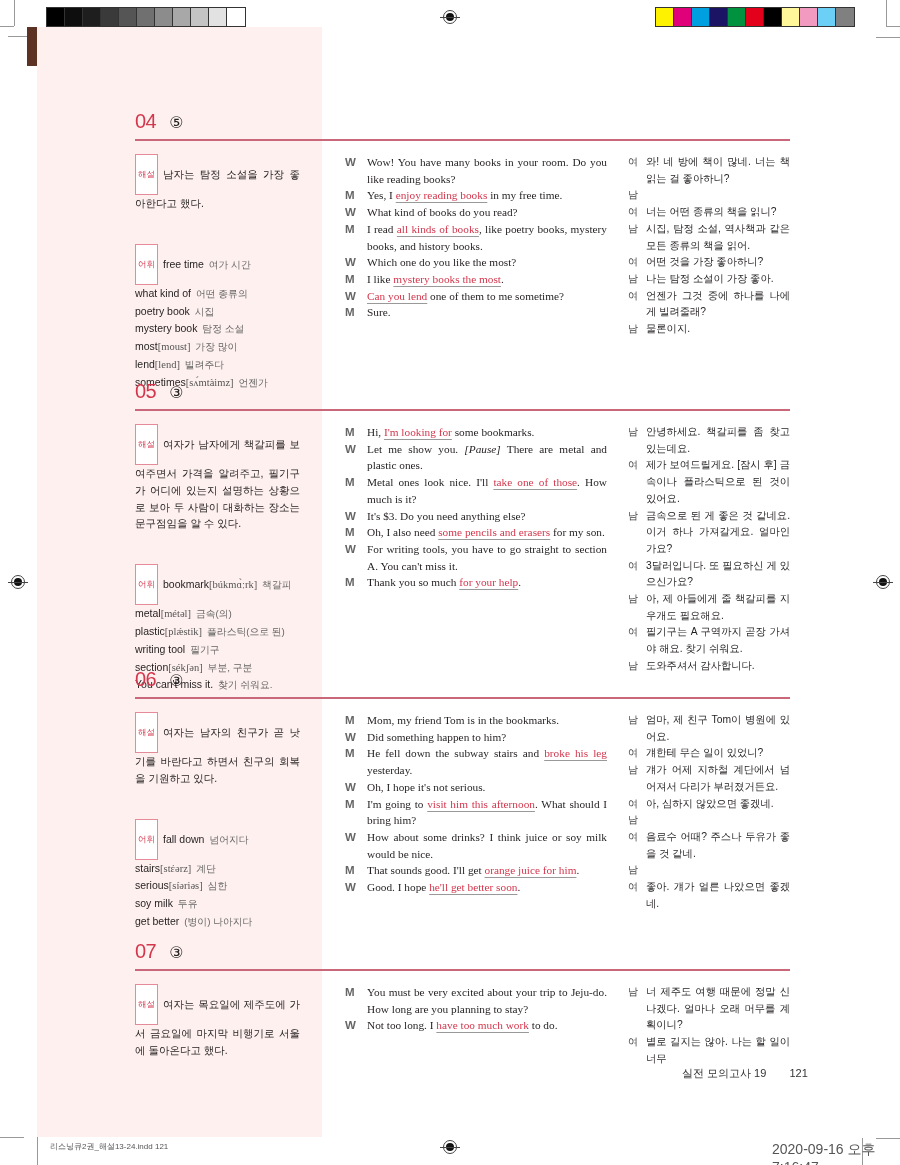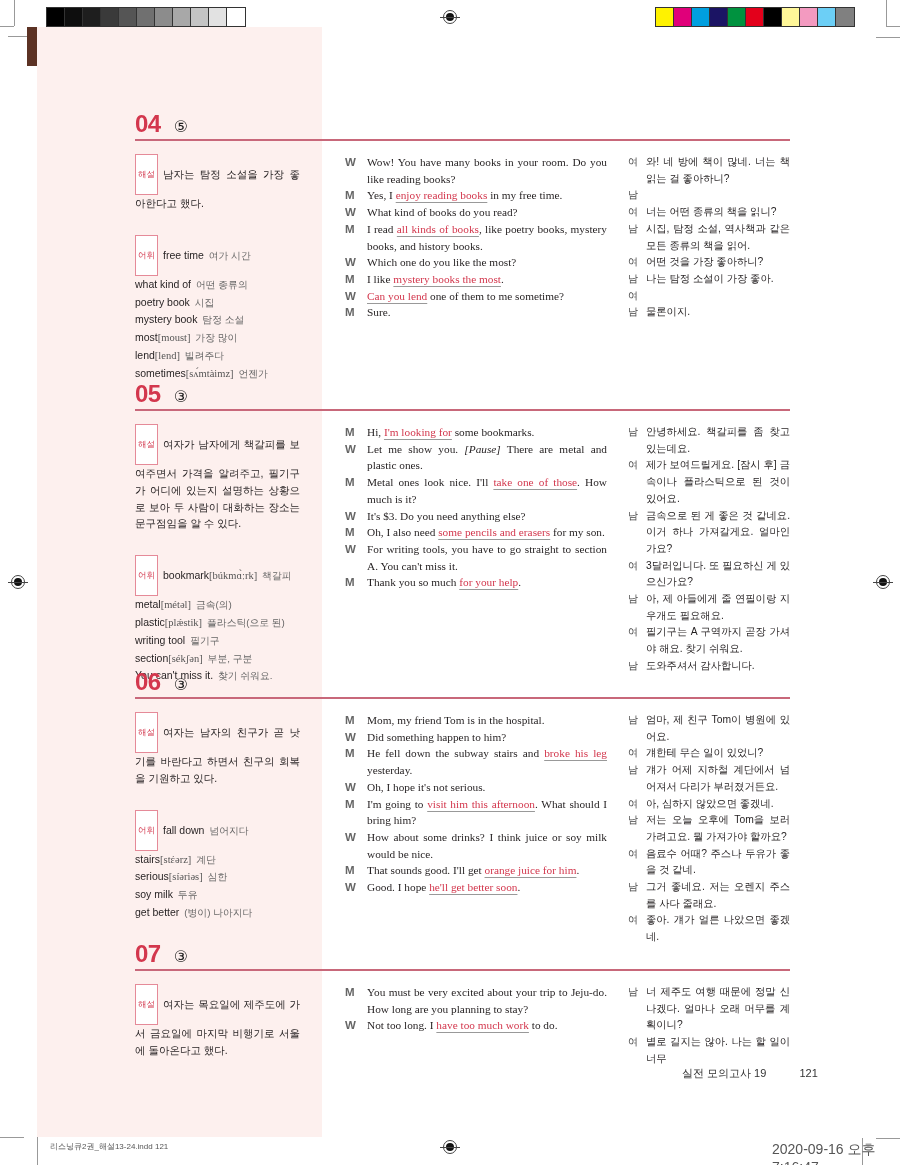--- a/index.html
+++ b/index.html
@@ -15,47 +15,47 @@
   .crop-line { position: absolute; background: #999; }
   .reg-mark { position: absolute; width: 14px; height: 14px; border-radius: 50%; border: 1px solid #444; display: flex; align-items: center; justify-content: center; }
   .reg-mark::before { content: ""; width: 8px; height: 8px; border-radius: 50%; background: #111; }
   .reg-mark::after { content: ""; position: absolute; left: -4px; right: -4px; top: 6px; height: 1px; background: #444; }
   .brown-tab { position: absolute; left: 27px; top: 27px; width: 10px; height: 39px; background: #5c3224; }
 
   .pink-col { position: absolute; left: 37px; top: 27px; width: 285px; height: 1110px; background: #fdf0ee; }
 
   .section { position: absolute; left: 135px; width: 655px; }
   .sec-head { display: flex; align-items: baseline; height: 26px; }
-  .sec-num { font-family: "Liberation Sans", sans-serif; font-weight: bold; font-size: 24px; color: #d3374d; letter-spacing: -0.5px; }
+  .sec-num { font-family: "Liberation Sans", sans-serif; font-weight: normal; font-size: 20px; color: #d3374d; letter-spacing: -0.5px; }
   .sec-ans { font-size: 16px; margin-left: 13px; color: #222; }
   .sec-rule { height: 2px; background: #c8687a; margin-top: 3px; }
 
   .sec-body { position: relative; }
   .col-left { position: absolute; left: 0; width: 165px; font-size: 10.5px; line-height: 16.8px; }
   .col-mid { position: absolute; left: 210px; width: 262px; font-size: 11.3px; line-height: 16.7px; }
   .col-right { position: absolute; left: 493px; width: 162px; font-size: 10.3px; line-height: 16.7px; }
 
   .tag { display: inline-block; font-size: 8.5px; line-height: 11px; color: #d3374d; border: 1px solid #e58a98; padding: 14px 2px; margin-right: 5px; background: #fff; vertical-align: 1px; }
   .expl { text-align: justify; }
-  .vocab { margin-top: 23px; }
+  .vocab { margin-top: 32px; }
   .vocab-line { white-space: nowrap; }
   .vocab-en { color: #231f20; }
   .vocab-ph { font-family: "Liberation Serif", serif; color: #555; font-size: 10.5px; }
   .vocab-ko { color: #666; font-size: 9.8px; margin-left: 2px; }
 
   .line { display: flex; }
   .spk { width: 22px; flex-shrink: 0; font-weight: bold; color: #666; font-size: 11.5px; }
   .utt { flex: 1; text-align: justify; font-family: Liberation Serif, serif; }
   .hl { color: #d3374d; text-decoration: underline; text-decoration-color: #999; text-underline-offset: 3px; }
   .it { font-style: italic; }
   .kspk { width: 18px; flex-shrink: 0; color: #444; font-size: 10px; }
   .kutt { flex: 1; text-align: justify; }
 
   .footer-page { position: absolute; top: 1066px; left: 682px; font-size: 11px; color: #333; }
-  .footer-page .num { margin-left: 30px; }
+  .footer-page .num { margin-left: 20px; }
   .slug-left { position: absolute; top: 1141px; left: 50px; font-size: 8px; color: #555; }
   .slug-right { position: absolute; top: 1141px; left: 772px; font-size: 14px; color: #555; }
 </style>
 </head>
 <body>
 
 <div class="crop-line" style="left:14px;top:0;width:1px;height:26px;"></div>
 <div class="crop-line" style="left:0;top:26px;width:14px;height:1px;"></div>
 <div class="crop-line" style="left:8px;top:36px;width:20px;height:1px;"></div>
 <div class="crop-line" style="left:886px;top:0;width:1px;height:26px;"></div>
@@ -173,20 +173,21 @@
         <div class="line">
           <span class="kspk">여</span>
           <span class="kutt">어떤 것을 가장 좋아하니?</span>
         </div>
         <div class="line">
           <span class="kspk">남</span>
           <span class="kutt">나는 탐정 소설이 가장 좋아.</span>
         </div>
         <div class="line">
           <span class="kspk">여</span>
+          <span class="kutt">언젠가 그것 중에 하나를 나에게 빌려줄래?</span>
         </div>
         <div class="line">
           <span class="kspk">남</span>
           <span class="kutt">물론이지.</span>
         </div>
       </div>
     </div>
   </div>
 <div class="section" style="top:380px;">
     <div class="sec-head">
@@ -248,21 +249,21 @@
         <div class="line">
           <span class="kspk">남</span>
           <span class="kutt">금속으로 된 게 좋은 것 같네요. 이거 하나 가져갈게요. 얼마인가요?</span>
         </div>
         <div class="line">
           <span class="kspk">여</span>
           <span class="kutt">3달러입니다. 또 필요하신 게 있으신가요?</span>
         </div>
         <div class="line">
           <span class="kspk">남</span>
-          <span class="kutt">아, 제 아들에게 줄 연필이랑 지우개도 필요해요.</span>
+          <span class="kutt">아, 제 아들에게 줄 책갈피를 지우개도 필요해요.</span>
         </div>
         <div class="line">
           <span class="kspk">여</span>
           <span class="kutt">필기구는 A 구역까지 곧장 가셔야 해요. 찾기 쉬워요.</span>
         </div>
         <div class="line">
           <span class="kspk">남</span>
           <span class="kutt">도와주셔서 감사합니다.</span>
         </div>
       </div>
@@ -281,21 +282,21 @@
           <div class="vocab-line"><span class="tag">어휘</span><span class="vocab-en">fall down</span> <span class="vocab-ko">넘어지다</span></div>
           <div class="vocab-line"><span class="vocab-en">stairs</span><span class="vocab-ph">[stέərz]</span> <span class="vocab-ko">계단</span></div>
           <div class="vocab-line"><span class="vocab-en">serious</span><span class="vocab-ph">[síəriəs]</span> <span class="vocab-ko">심한</span></div>
           <div class="vocab-line"><span class="vocab-en">soy milk</span> <span class="vocab-ko">두유</span></div>
           <div class="vocab-line"><span class="vocab-en">get better</span> <span class="vocab-ko">(병이) 나아지다</span></div>
         </div>
       </div>
       <div class="col-mid">
         <div class="line">
           <span class="spk">M</span>
-          <span class="utt"><span>Mom, my friend Tom is in the hospital.</span></span>
+          <span class="utt"><span>Mom, my friend Tom is in the bookmarks.</span></span>
         </div>
         <div class="line">
           <span class="spk">W</span>
           <span class="utt"><span>Did something happen to him?</span></span>
         </div>
         <div class="line">
           <span class="spk">M</span>
           <span class="utt"><span>He fell down the subway stairs and </span><span class="hl">broke his leg</span><span> yesterday.</span></span>
         </div>
         <div class="line">
@@ -331,29 +332,27 @@
         <div class="line">
           <span class="kspk">남</span>
           <span class="kutt">걔가 어제 지하철 계단에서 넘어져서 다리가 부러졌거든요.</span>
         </div>
         <div class="line">
           <span class="kspk">여</span>
           <span class="kutt">아, 심하지 않았으면 좋겠네.</span>
         </div>
         <div class="line">
           <span class="kspk">남</span>
-          <span class="kutt">저는 오늘 오후에 Tom을 보러 가려고요. 뭘 가져가야 할까요?</span>
         </div>
         <div class="line">
           <span class="kspk">여</span>
           <span class="kutt">음료수 어때? 주스나 두유가 좋을 것 같네.</span>
         </div>
         <div class="line">
           <span class="kspk">남</span>
-          <span class="kutt">그거 좋네요. 저는 오렌지 주스를 사다 줄래요.</span>
         </div>
         <div class="line">
           <span class="kspk">여</span>
           <span class="kutt">좋아. 걔가 얼른 나았으면 좋겠네.</span>
         </div>
       </div>
     </div>
   </div>
 <div class="section" style="top:940px;">
     <div class="sec-head">

